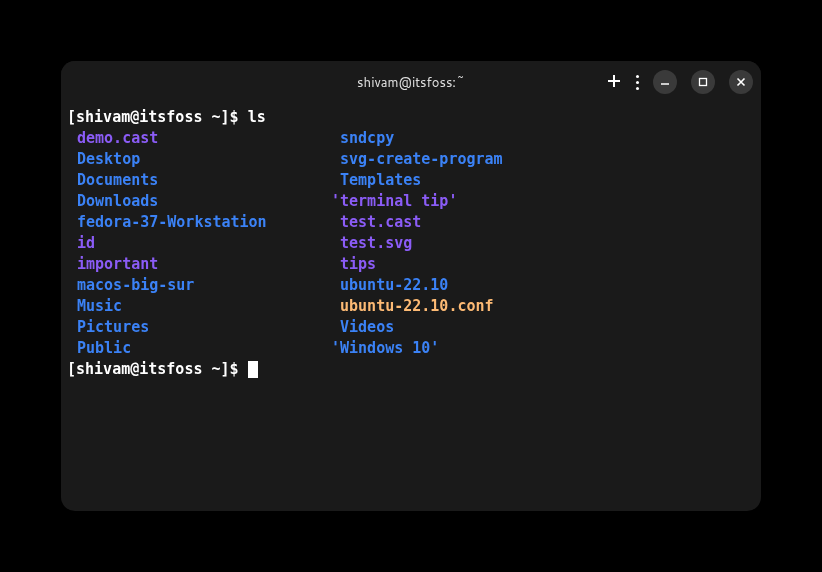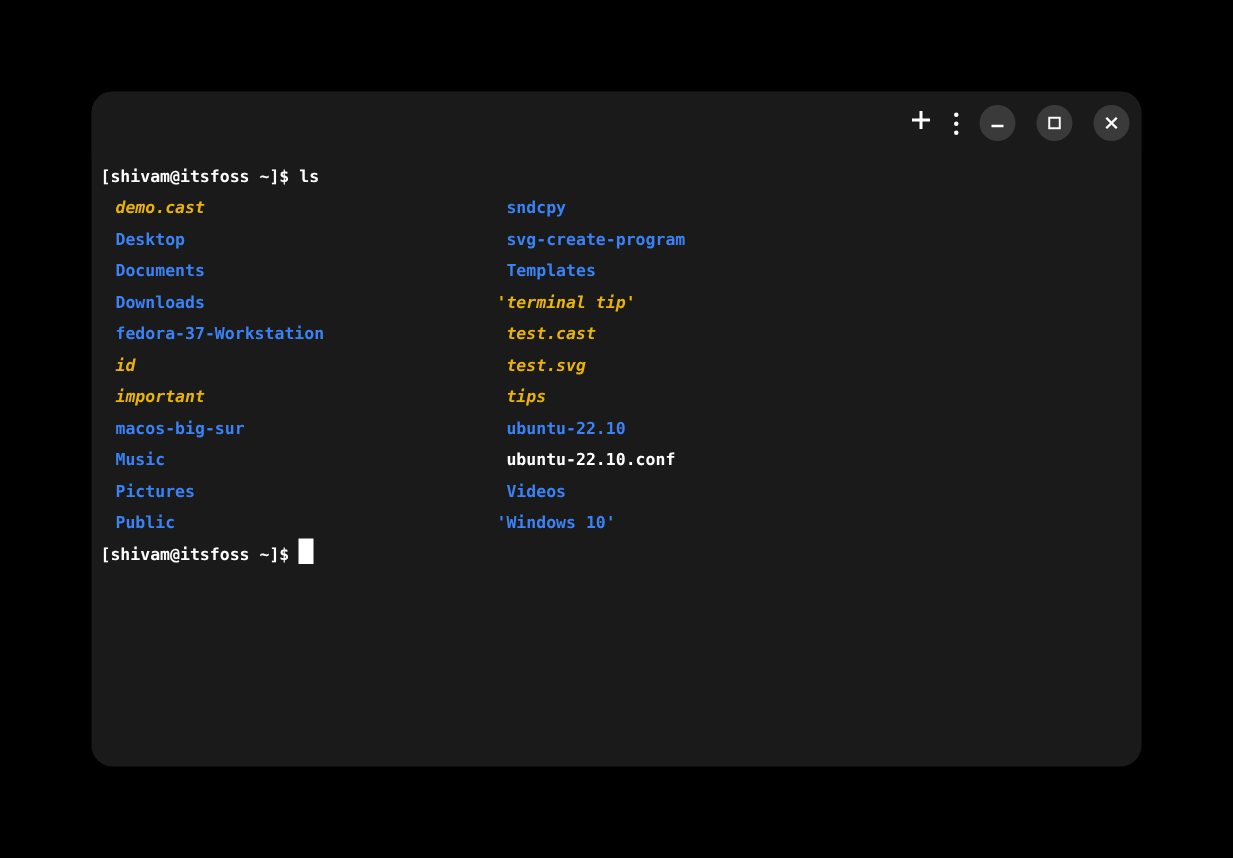--- a/index.html
+++ b/index.html
@@ -77,43 +77,42 @@
     .control-menu span {
       width: 3px;
       height: 3px;
       background: #ffffff;
       border-radius: 50%;
     }
     .terminal-body {
       flex: 1;
       padding: 4px 6px;
       color: #ffffff;
-      font-size: 11px;
+      font-size: 15px;
       line-height: 21px;
       white-space: pre;
       font-weight: bold;
     }
     .prompt-bracket {
       color: #ffffff;
     }
     .prompt-text {
       color: #ffffff;
     }
     .command {
       color: #ffffff;
     }
     .dir {
       color: #3b82f6;
     }
     .file {
-      color: #eab308;
-      font-style: italic;
+      color: #8b5cf6;
     }
     .archive {
-      color: #ffffff;
+      color: #fdba74;
     }
     .cursor {
       background: #ffffff;
       display: inline-block;
       width: 10px;
       height: 17px;
       vertical-align: text-bottom;
     }
     .ls-row {
       display: flex;
@@ -124,20 +123,21 @@
     }
     .ls-col2 {
       flex: 1;
     }
   </style>
 </head>
 <body>
 
 <div class="terminal-window">
   <div class="titlebar">
+    <div class="title">shivam@itsfoss:~</div>
     <div class="titlebar-controls">
       <div class="control-plus">
         <svg width="16" height="16" viewBox="0 0 16 16">
           <path d="M8 2 L8 14 M2 8 L14 8" stroke="#ffffff" stroke-width="2" fill="none"></path>
         </svg>
       </div>
       <div class="control-menu">
         <span></span>
         <span></span>
         <span></span>

